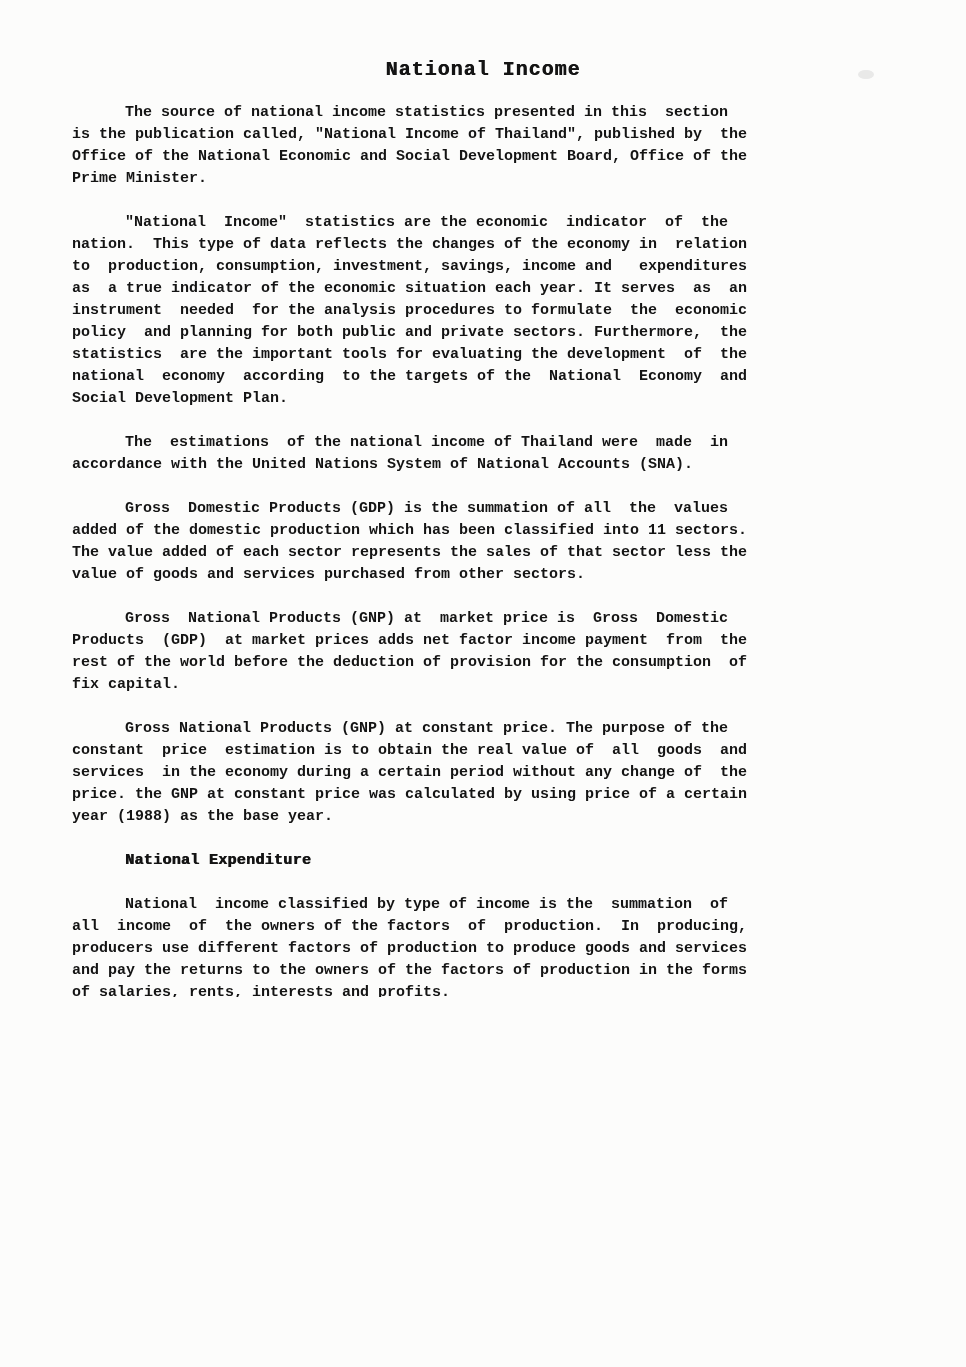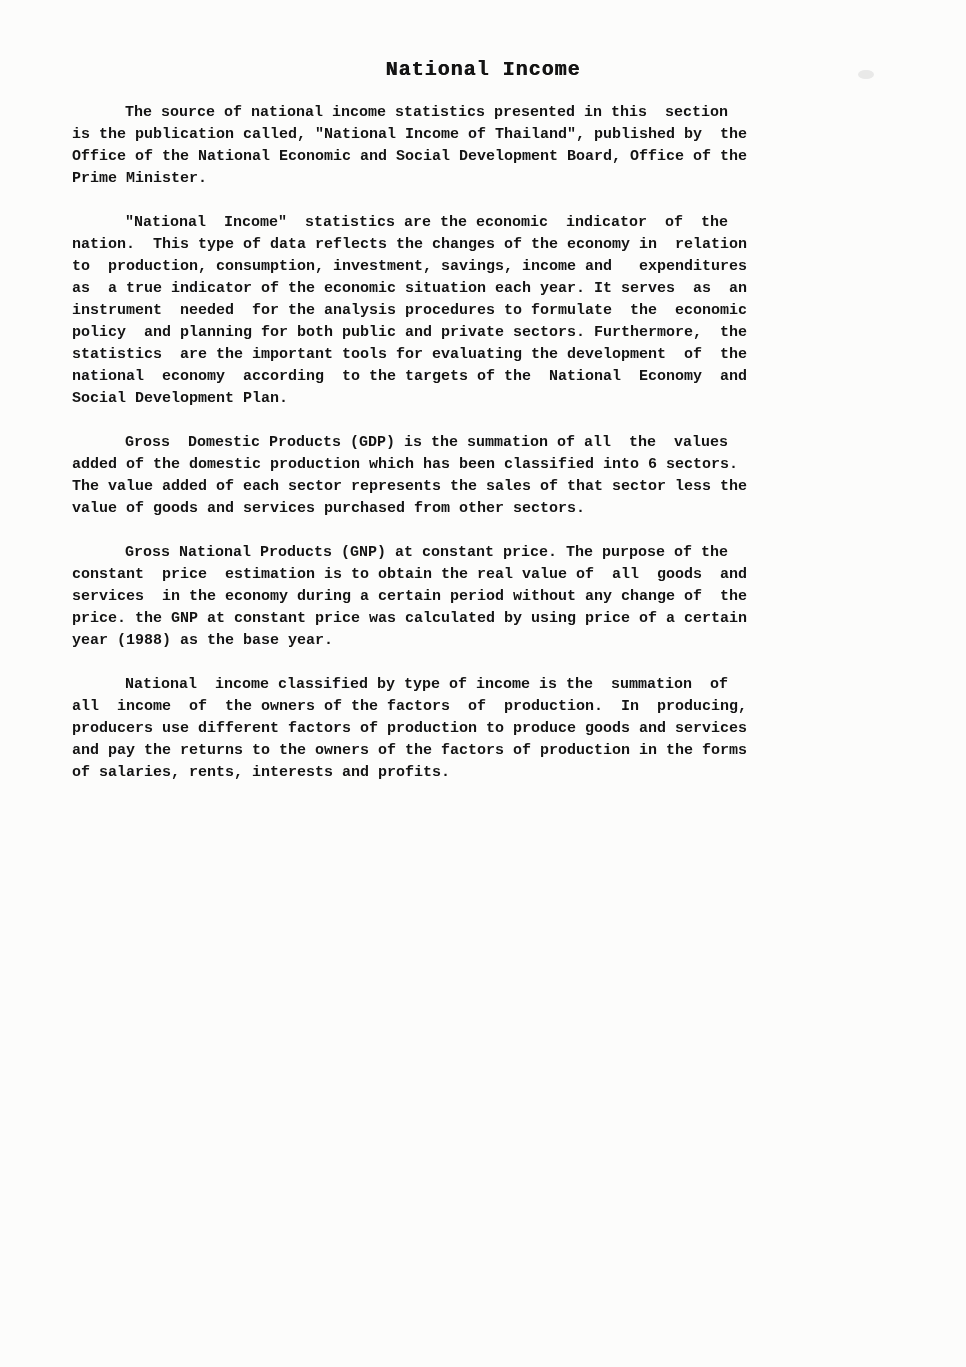--- a/index.html
+++ b/index.html
@@ -71,28 +71,35 @@
 Prime Minister.</div>
       <div class="para">"National  Income"  statistics are the economic  indicator  of  the
 nation.  This type of data reflects the changes of the economy in  relation
 to  production, consumption, investment, savings, income and   expenditures
 as  a true indicator of the economic situation each year. It serves  as  an
 instrument  needed  for the analysis procedures to formulate  the  economic
 policy  and planning for both public and private sectors. Furthermore,  the
 statistics  are the important tools for evaluating the development  of  the
 national  economy  according  to the targets of the  National  Economy  and
 Social Development Plan.</div>
+      <div class="para">The  estimations  of the national income of Thailand were  made  in
+accordance with the United Nations System of National Accounts (SNA).</div>
       <div class="para">Gross  Domestic Products (GDP) is the summation of all  the  values
-added of the domestic production which has been classified into 6 sectors.
+added of the domestic production which has been classified into 11 sectors.
 The value added of each sector represents the sales of that sector less the
 value of goods and services purchased from other sectors.</div>
+      <div class="para">Gross  National Products (GNP) at  market price is  Gross  Domestic
+Products  (GDP)  at market prices adds net factor income payment  from  the
+rest of the world before the deduction of provision for the consumption  of
+fix capital.</div>
       <div class="para">Gross National Products (GNP) at constant price. The purpose of the
 constant  price  estimation is to obtain the real value of  all  goods  and
 services  in the economy during a certain period without any change of  the
 price. the GNP at constant price was calculated by using price of a certain
 year (1988) as the base year.</div>
+      <div class="heading">National Expenditure</div>
       <div class="para">National  income classified by type of income is the  summation  of
 all  income  of  the owners of the factors  of  production.  In  producing,
 producers use different factors of production to produce goods and services
 and pay the returns to the owners of the factors of production in the forms
 of salaries, rents, interests and profits.</div>
     </div>
 </div>
 
 </body></html>

